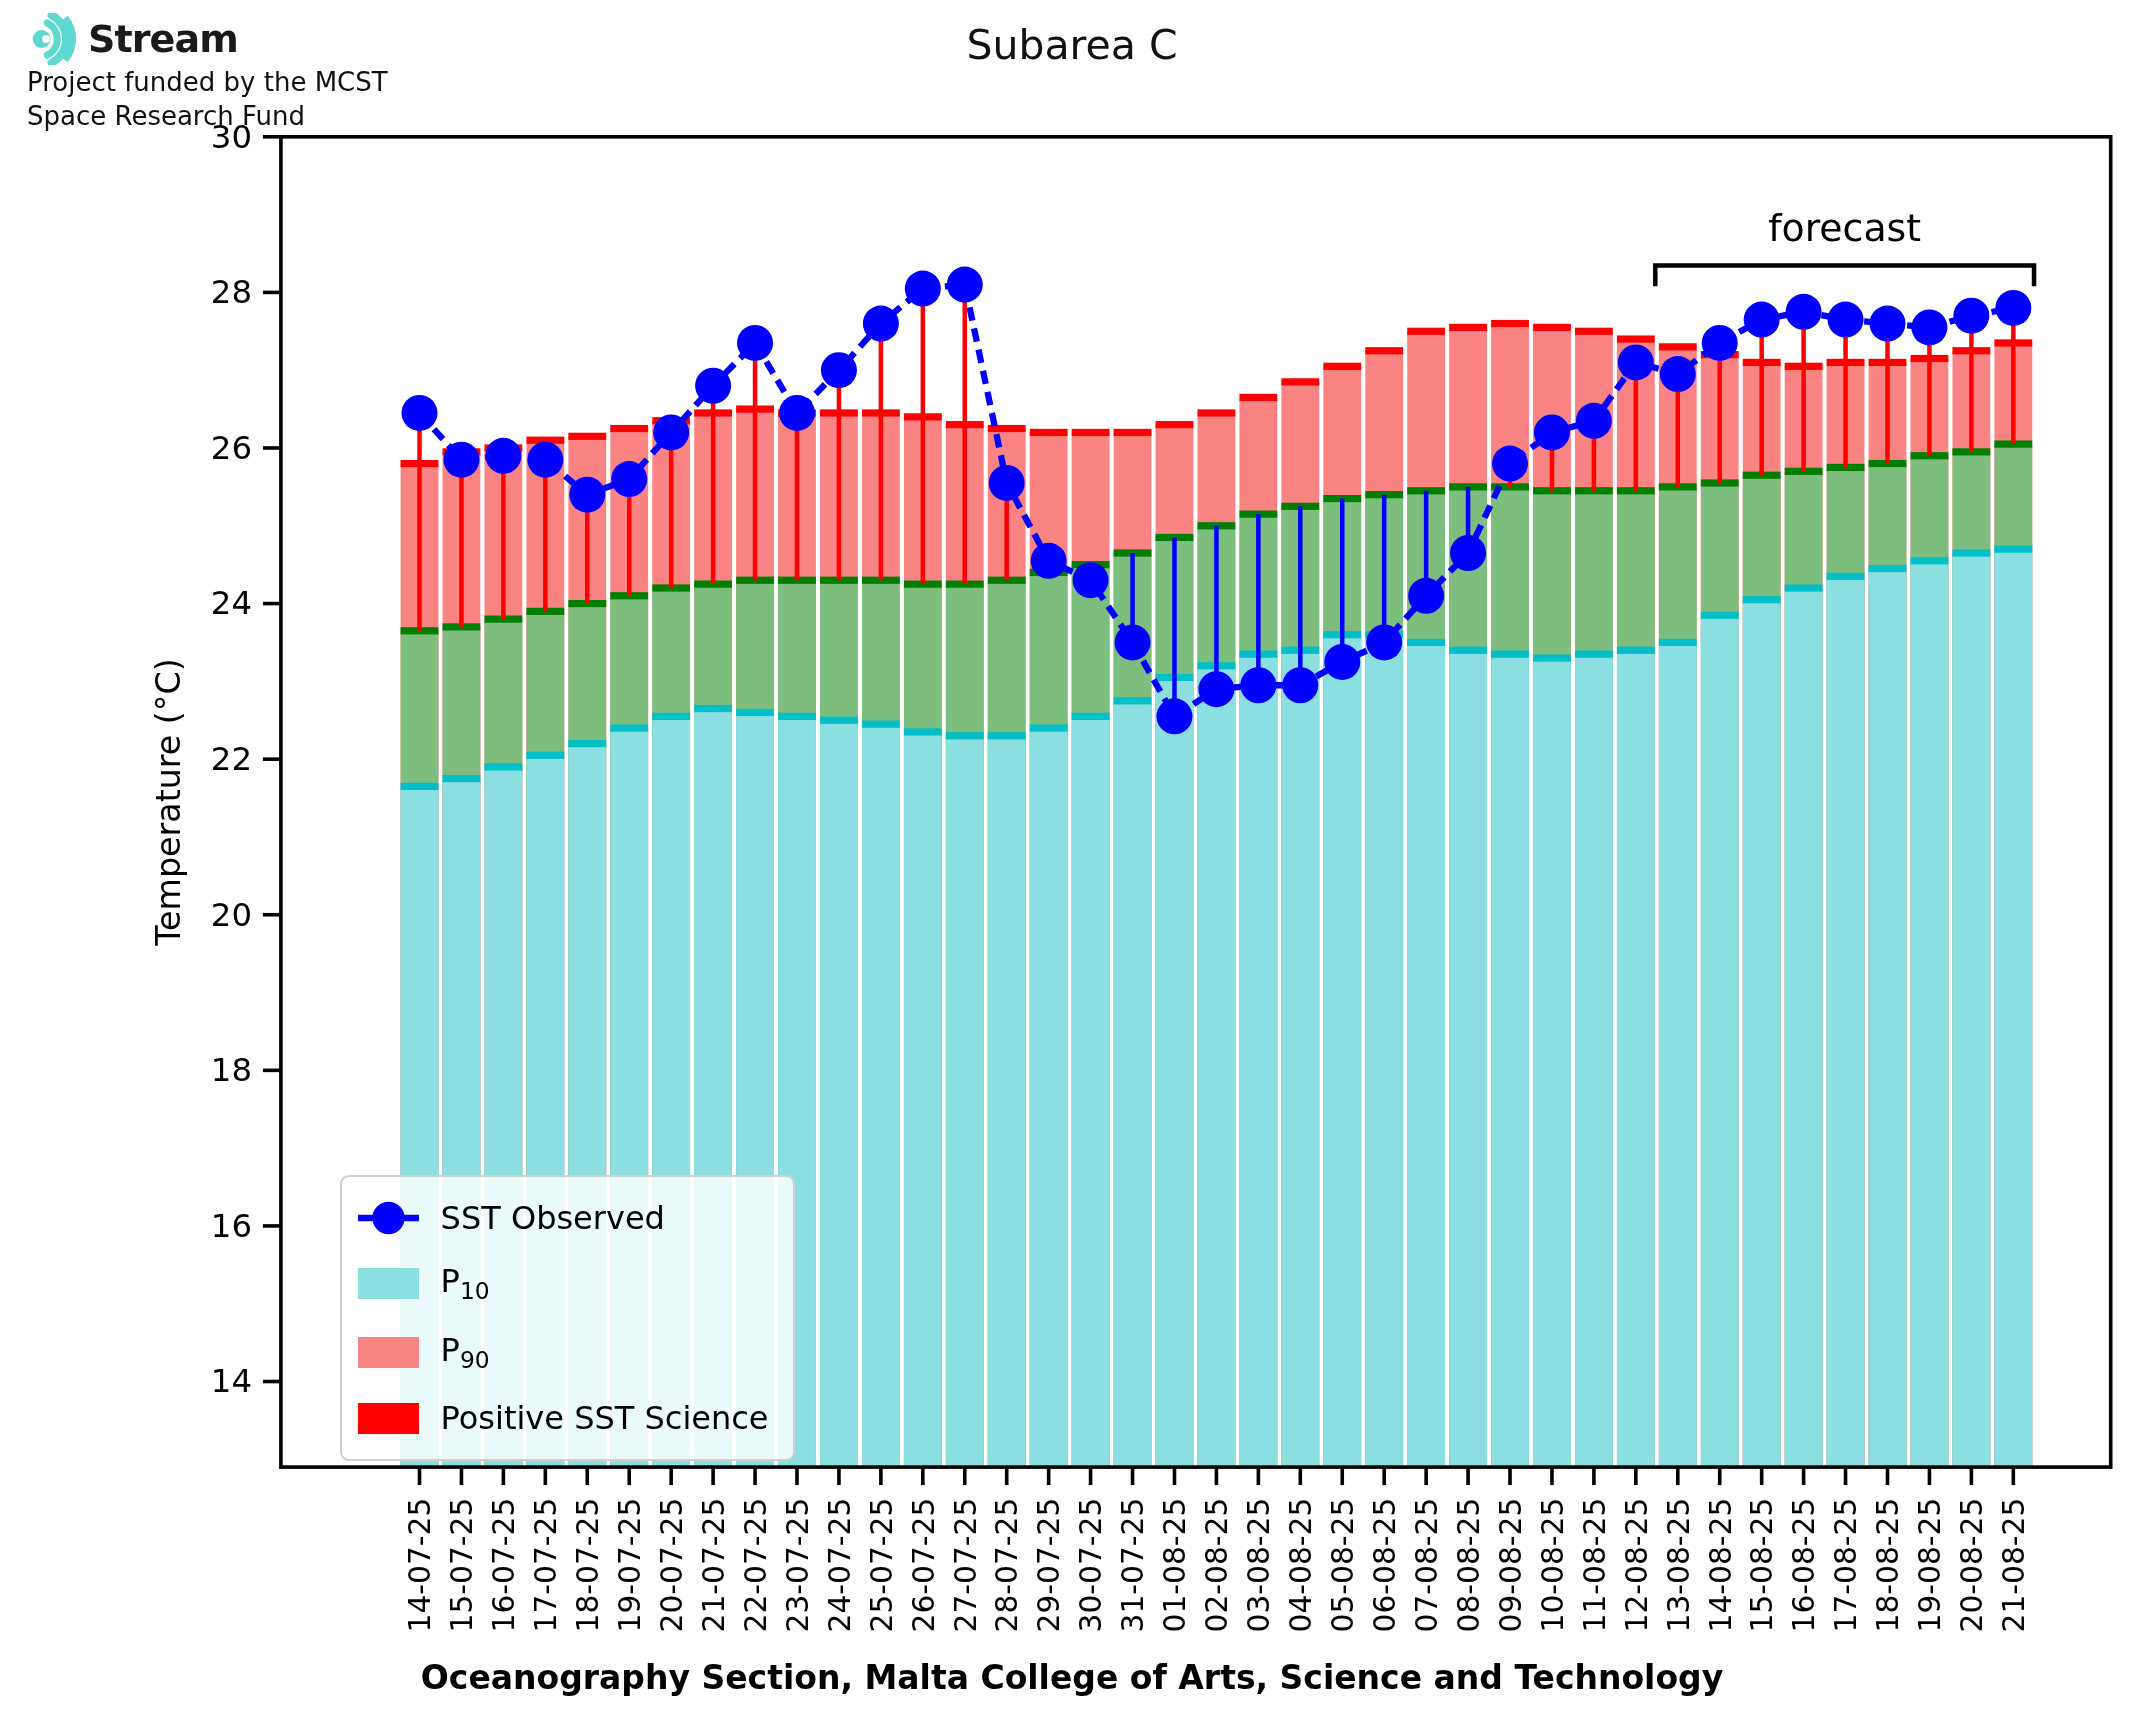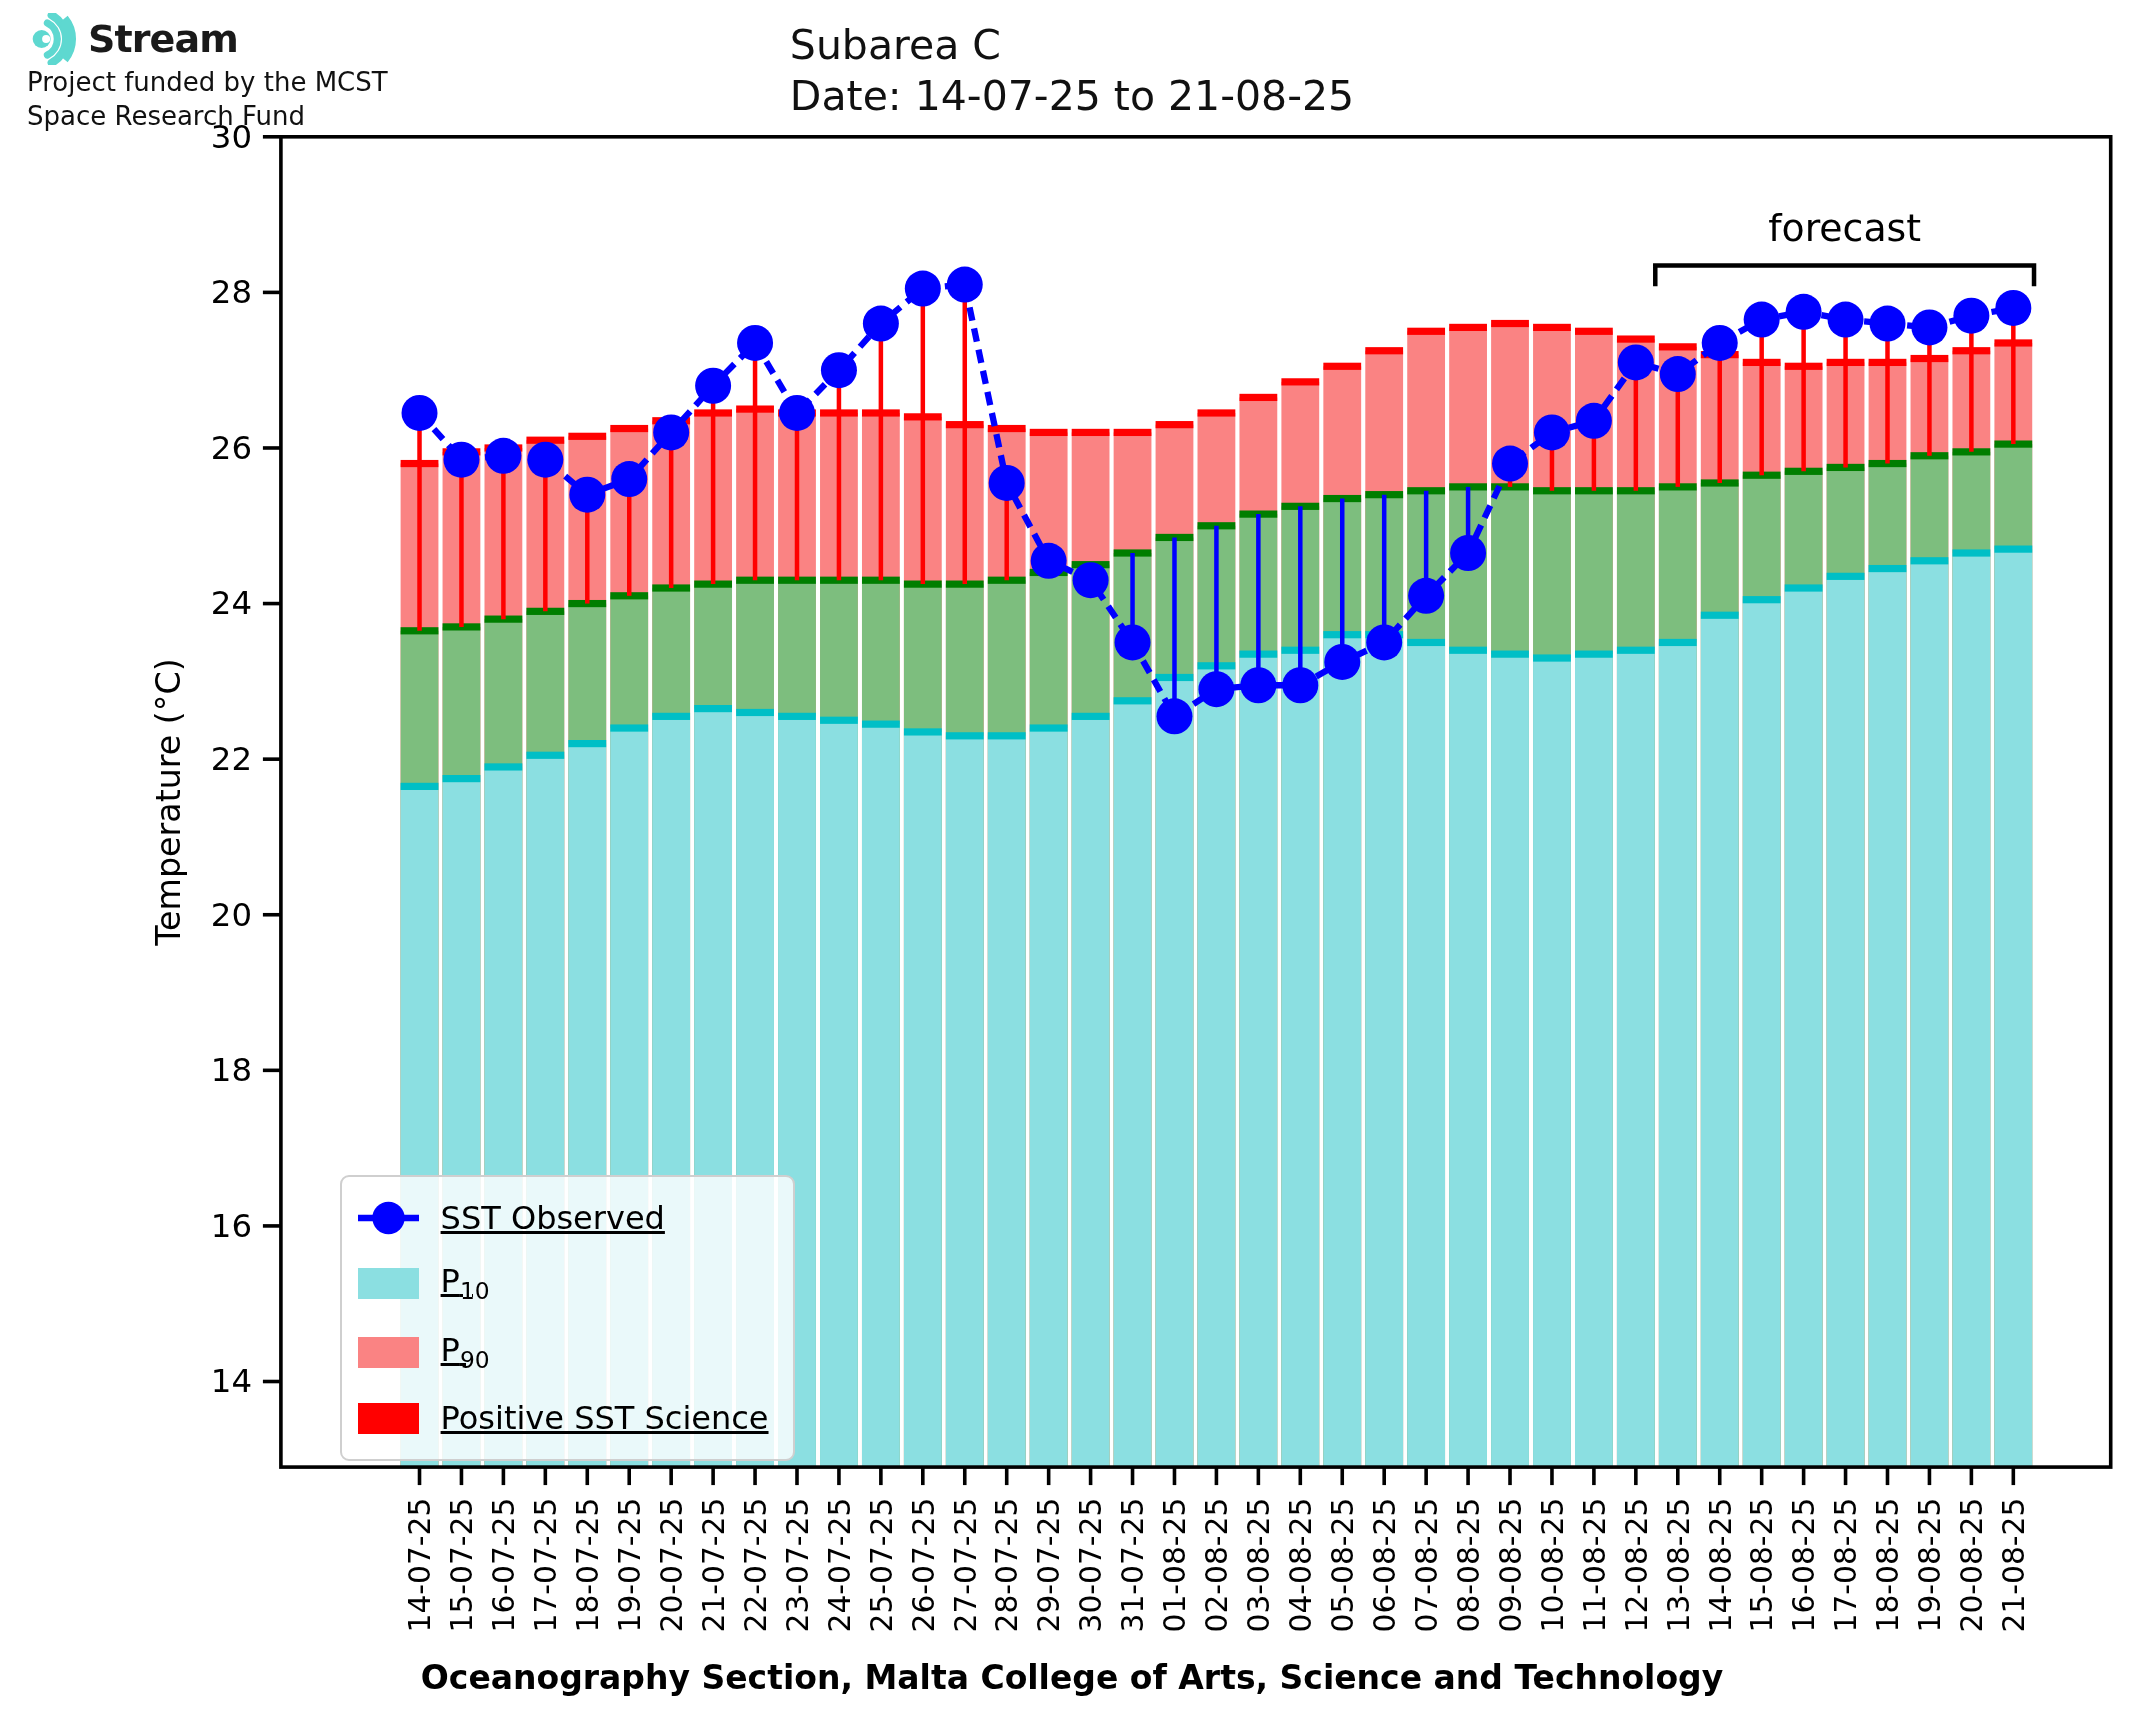--- a/index.html
+++ b/index.html
@@ -16,21 +16,21 @@
   #logo .funding{font-size:26px;line-height:1.28;color:#111;margin-top:1.8px;}
   
   #title-block{left:1072px;top:20px;transform:translateX(-50%);text-align:left;
     font-size:41px;line-height:1.24;color:#111;white-space:nowrap;}
   
   #caption{left:1072px;top:1658px;transform:translateX(-50%);
     font-size:33px;font-weight:bold;white-space:nowrap;color:#000;}
   
   #legend{left:340px;top:1175px;width:455px;height:286px;box-sizing:border-box;
     background:rgba(255,255,255,0.82);border:2.7px solid #cfcfcf;border-radius:9px;
-    padding:9px 16px;display:flex;flex-direction:column;justify-content:space-around;text-decoration:underline;}
+    padding:9px 16px;display:flex;flex-direction:column;justify-content:space-around;}
   .legend-row{display:flex;align-items:center;gap:21.6px;}
   .legend-swatch{width:61px;height:31px;flex:0 0 61px;}
   .legend-line-swatch{width:61px;height:36px;flex:0 0 61px;}
   .legend-label{font-size:32px;color:#000;white-space:nowrap;}
   .legend-label sub{font-size:23.4px;}
 </style>
 </head>
 <body>
 
 <svg id="plot-svg" class="abs" width="2145" height="1729" viewBox="0 0 2383 1921">
@@ -473,21 +473,20 @@
     <span class="brand">Stream</span>
   </div>
   <div class="funding">
     <div>Project funded by the MCST</div>
     <div>Space Research Fund</div>
   </div>
 </div>
 
 <div id="title-block" class="abs">
   <div>Subarea C</div>
-  <div>Date: 14-07-25 to 21-08-25</div>
 </div>
 
 <div id="legend" class="abs">
     <div class="legend-row">
       <svg class="legend-line-swatch" viewBox="0 0 68 40">
         <line x1="0" y1="20" x2="68" y2="20" stroke="#0000FF" stroke-width="7"></line>
         <circle cx="34" cy="20" r="18" fill="#0000FF"></circle>
       </svg>
       <span class="legend-label">SST Observed</span>
     </div>

